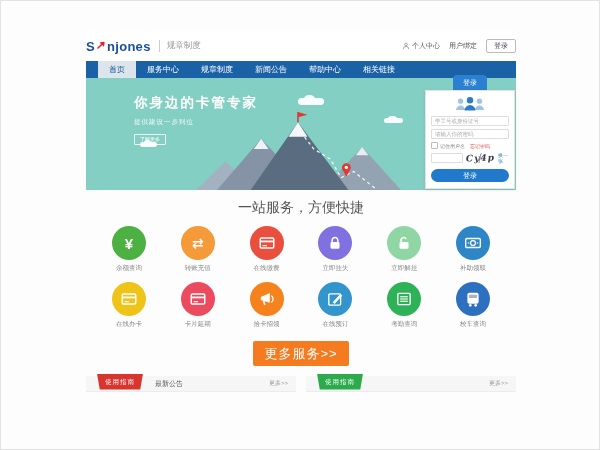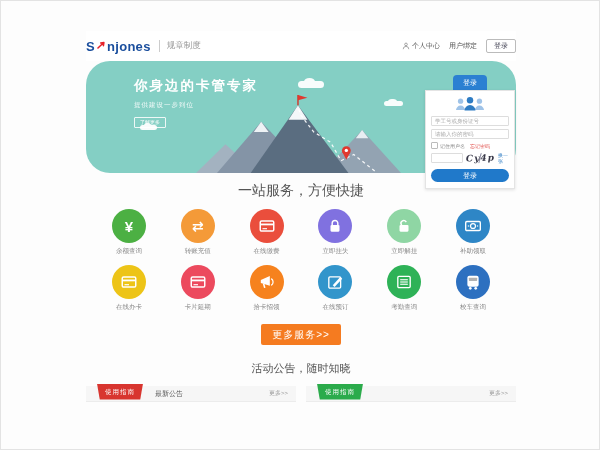--- a/index.html
+++ b/index.html
@@ -16,21 +16,21 @@
   .hdr-link{font-size:7px;color:#555;display:flex;align-items:center;gap:2px;cursor:pointer;}
   .hdr-link svg{width:8px;height:8px;}
   .hdr-btn{font-size:7px;color:#445;border:1px solid #bbb;border-radius:2px;padding:1px 7px;background:#fff;cursor:pointer;}
 
   
   .nav{height:17px;background:#1a61a6;display:flex;align-items:stretch;padding-left:12px;}
   .nav-item{font-size:8px;color:#fff;line-height:17px;padding:0 11px;cursor:pointer;}
   .nav-item.active{background:#dce5ec;color:#17568f;}
 
   
-  .hero{position:relative;height:112px;background:#84cfc4;overflow:hidden;border-radius:24px;}
+  .hero{position:relative;height:112px;background:#84cfc4;overflow:hidden;}
   .hero-copy{position:absolute;left:48px;top:16px;z-index:2;}
   .hero-title{font-size:13.5px;font-weight:bold;color:#fff;letter-spacing:2px;}
   .hero-sub{font-size:6.5px;color:rgba(255,255,255,.92);margin-top:6px;letter-spacing:1px;}
   .hero-cta{display:inline-block;margin-top:6px;font-size:5px;color:#fff;border:1px solid rgba(255,255,255,.85);padding:1.5px 5px;border-radius:1px;cursor:pointer;}
   .cloud{position:absolute;background:#fff;border-radius:8px;opacity:.95;}
   .cloud::before{content:"";position:absolute;left:22%;top:-45%;width:45%;height:110%;background:#fff;border-radius:50%;}
   .mtn{position:absolute;left:110px;bottom:0;width:205px;height:82px;}
 
   
   .login{position:absolute;left:339px;top:44px;width:90px;z-index:5;}
@@ -50,21 +50,21 @@
   .login-btn{margin-top:5px;height:13px;background:#2079ca;border-radius:7px;color:#fff;font-size:7px;text-align:center;line-height:13px;cursor:pointer;}
 
   
   .sec-title{margin-top:9px;text-align:center;font-size:14px;color:#555;}
   .svc-row{display:flex;justify-content:space-between;padding:0 20px;margin-top:9px;}
   .svc{width:46px;text-align:center;cursor:pointer;}
   .svc-circle{width:34px;height:34px;border-radius:50%;margin:0 auto;display:flex;align-items:center;justify-content:center;}
   .svc-circle svg{width:18px;height:18px;}
   .icf{color:#fff;font-size:15px;font-weight:bold;line-height:1;}
   .svc-label{font-size:6.5px;color:#888;margin-top:4px;}
-  .more-btn{display:table;margin:12px auto 0;background:#f57b20;color:#fff;font-size:10px;padding:3.5px 11px;border-radius:2px;cursor:pointer;letter-spacing:1px;}
+  .more-btn{display:table;margin:12px auto 0;background:#f57b20;color:#fff;font-size:13px;padding:3.5px 11px;border-radius:2px;cursor:pointer;letter-spacing:1px;}
 
   
   .ann-title{margin-top:16px;text-align:center;font-size:11px;color:#555;}
   .panels{display:flex;gap:10px;margin-top:10px;}
   .panel{flex:1;}
   .panel-bar{position:relative;height:15px;background:#f6f6f6;border-bottom:1px solid #ececec;display:flex;align-items:center;}
   .ribbon{height:16px;line-height:16px;margin-left:11px;margin-top:-4px;padding:0 8px;color:#fff;font-size:6.5px;letter-spacing:1px;clip-path:polygon(0 0,100% 0,94% 100%,6% 100%);cursor:pointer;}
   .panel-tab{font-size:7px;color:#555;margin-left:12px;cursor:pointer;}
   .panel-more{margin-left:auto;margin-right:8px;font-size:6px;color:#999;cursor:pointer;}
 </style>
@@ -91,20 +91,28 @@
             </svg>
           <span>个人中心</span>
         </span>
         <span class="hdr-link">
             <span>用户绑定</span>
           </span>
         <span class="hdr-btn">登录</span>
       </div>
     </div>
 
+    <div class="nav" id="nav">
+        <div class="nav-item active">首页</div>
+        <div class="nav-item">服务中心</div>
+        <div class="nav-item">规章制度</div>
+        <div class="nav-item">新闻公告</div>
+        <div class="nav-item">帮助中心</div>
+        <div class="nav-item">相关链接</div>
+      </div>
 
     <div class="hero">
       <div class="hero-copy">
         <div class="hero-title">你身边的卡管专家</div>
         <div class="hero-sub">提供建设一步到位</div>
         <span class="hero-cta">了解更多</span>
       </div>
       <div class="cloud" style="left:212px;top:20px;width:26px;height:7px;"></div>
       <div class="cloud" style="left:298px;top:40px;width:19px;height:5px;"></div>
       <div class="cloud" style="left:54px;top:64px;width:17px;height:5px;"></div>
@@ -274,21 +282,20 @@
               <rect x="4.3" y="4.2" width="7.4" height="2.8" rx="0.5" fill="rgba(0,0,0,0.3)"></rect>
               <circle cx="5.6" cy="13.6" r="1.2" fill="#fff"></circle>
               <circle cx="10.4" cy="13.6" r="1.2" fill="#fff"></circle>
             </svg>
           </div>
           <div class="svc-label">校车查询</div>
         </div>
       </div>
     <div class="more-btn">更多服务&gt;&gt;</div>
 
-    <div class="ann-title">活动公告，随时知晓</div>
     <div class="panels" id="panels">
         <div class="panel">
           <div class="panel-bar">
             <span class="ribbon" style="background: rgb(216, 53, 47);">使用指南</span>
             <span class="panel-tab">最新公告</span>
             <span class="panel-more">更多&gt;&gt;</span>
           </div>
         </div>
         <div class="panel">
           <div class="panel-bar">

